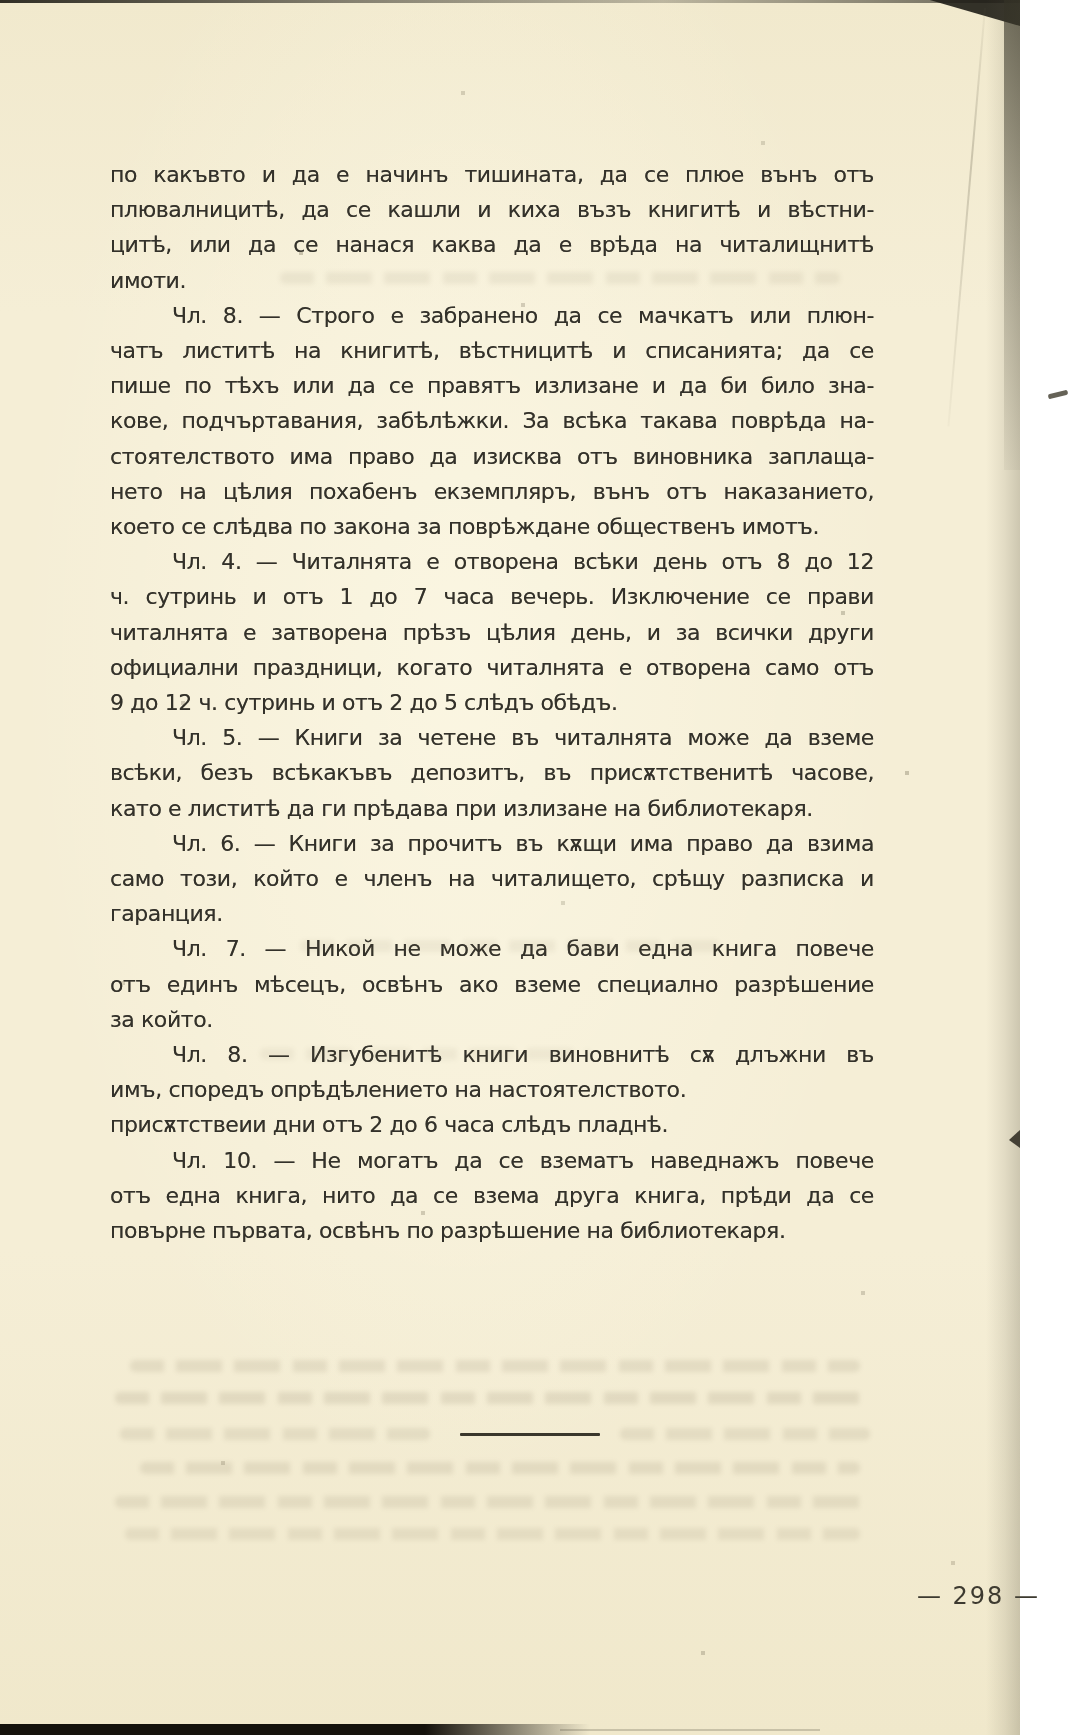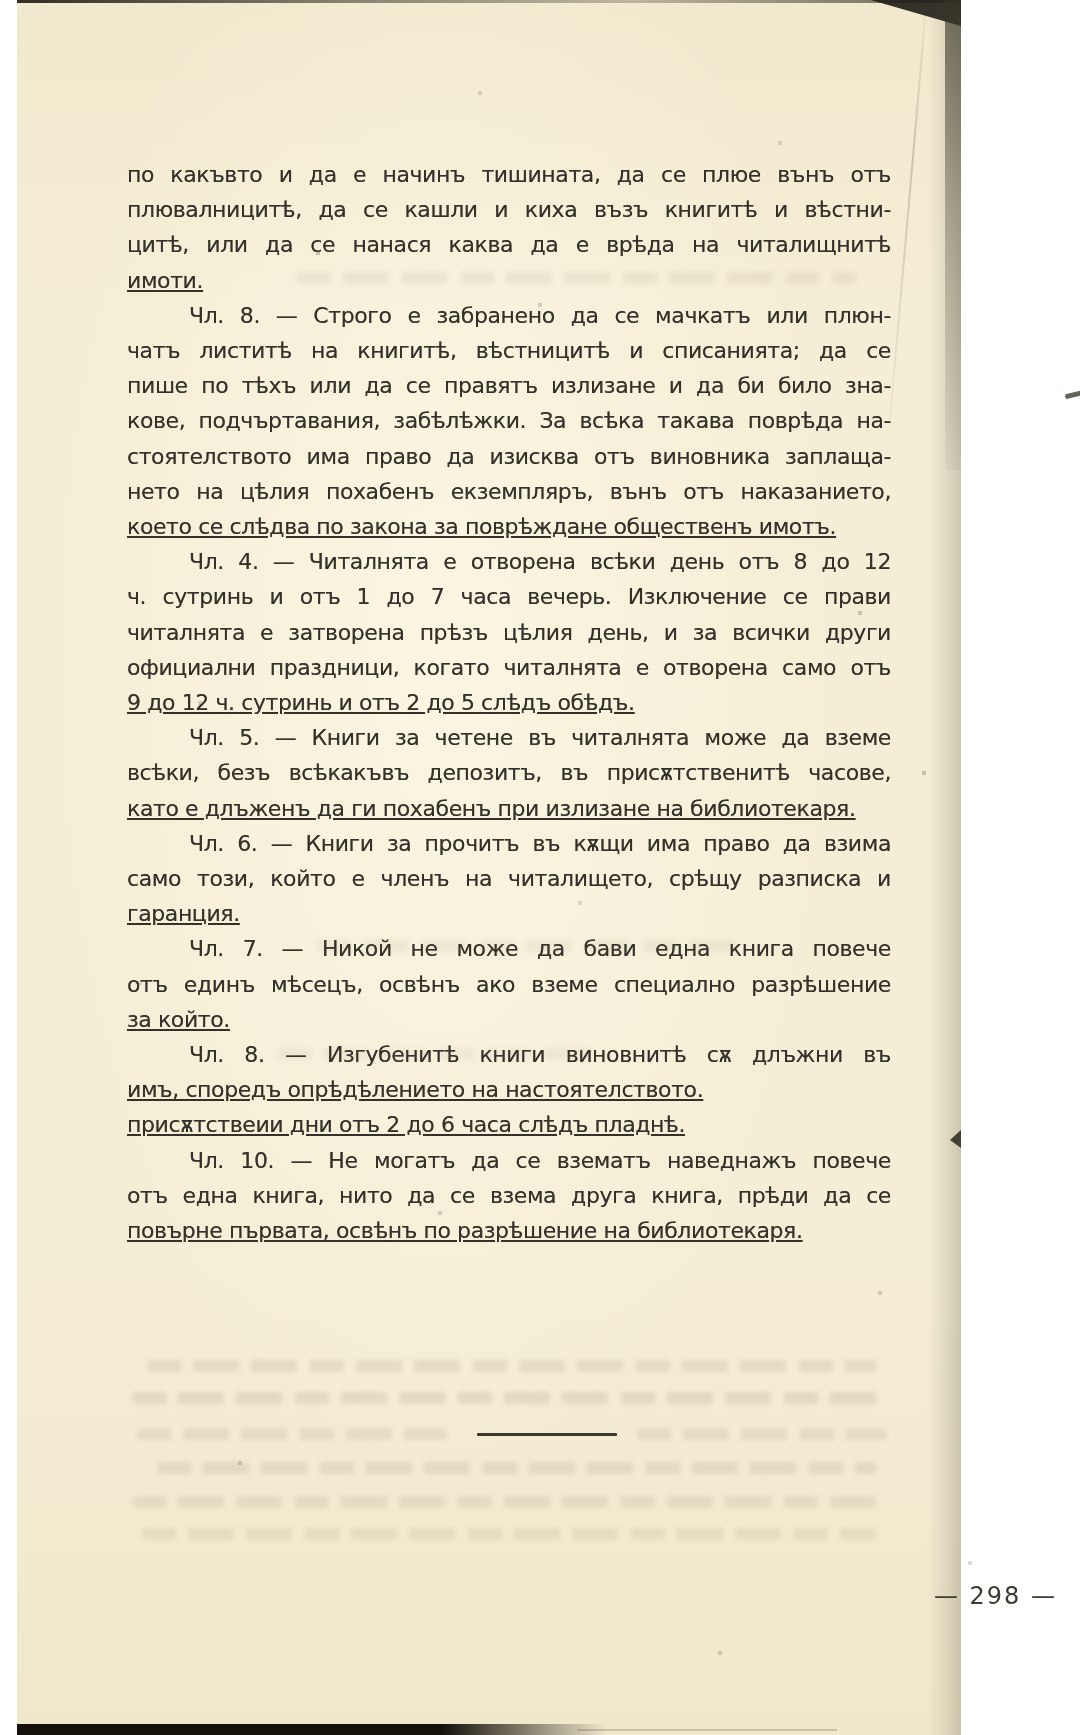--- a/index.html
+++ b/index.html
@@ -4,40 +4,39 @@
 <title>Document</title>
 <style>
   html, body { margin: 0; padding: 0; }
   body {
     width: 1080px; height: 1735px;
     font-family: "DejaVu Sans", sans-serif;
     overflow: hidden;
   }
   .page {
     position: relative;
-    width: 944px; height: 1735px;
+    width: 1020px; height: 1735px;
     background:
       radial-gradient(ellipse at 45% 38%, rgba(255,252,235,0.55) 0%, rgba(0,0,0,0) 55%),
       linear-gradient(180deg, #f1e9cd 0%, #f5eed6 18%, #f5eed6 72%, #f0e8cb 100%);
     background-color: var(--paper, #f4edd4);
-    margin-left: 17px;
   }
   
   .text-block {
     position: absolute;
     top: 157px; left: 110px; width: 764px;
     font-size: 22px;
     line-height: 35.2px;
     letter-spacing: -0.4px;
     color: var(--ink, #33312a);
     text-shadow: 0 0 0.5px rgba(40,38,30,0.55);
   }
   .paragraph { margin: 0; }
   .line { text-align: justify; text-align-last: justify; }
-  .line.end { text-align: center; text-align-last: left; text-decoration: underline; }
+  .line.end { text-align: center; text-align-last: left; }
   .line.indent { text-indent: 62px; }
   
   .divider {
     position: absolute;
     left: 460px; top: 1433px; width: 140px; height: 3px;
     background: #3a372c; border-radius: 1px;
   }
   
   .page-number {
     position: absolute;
@@ -144,21 +143,21 @@
       <div class="paragraph">
         <div class="line indent">Чл. 4. — Читалнята е отворена всѣки день отъ 8 до 12</div>
         <div class="line">ч. сутринь и отъ 1 до 7 часа вечерь. Изключение се прави</div>
         <div class="line">читалнята е затворена прѣзъ цѣлия день, и за всички други</div>
         <div class="line">официални праздници, когато читалнята е отворена само отъ</div>
         <div class="line end">9 до 12 ч. сутринь и отъ 2 до 5 слѣдъ обѣдъ.</div>
       </div>
       <div class="paragraph">
         <div class="line indent">Чл. 5. — Книги за четене въ читалнята може да вземе</div>
         <div class="line">всѣки, безъ всѣкакъвъ депозитъ, въ присѫтственитѣ часове,</div>
-        <div class="line end">като е длъженъ да ги похабенъ при излизане на библиотекаря.</div>
+        <div class="line end">като е листитѣ да ги прѣдава при излизане на библиотекаря.</div>
       </div>
       <div class="paragraph">
         <div class="line indent">Чл. 6. — Книги за прочитъ въ кѫщи има право да взима</div>
         <div class="line">само този, който е членъ на читалището, срѣщу разписка и</div>
         <div class="line end">гаранция.</div>
       </div>
       <div class="paragraph">
         <div class="line indent">Чл. 7. — Никой не може да бави една книга повече</div>
         <div class="line">отъ единъ мѣсецъ, освѣнъ ако вземе специално разрѣшение</div>
         <div class="line end">за който.</div>

